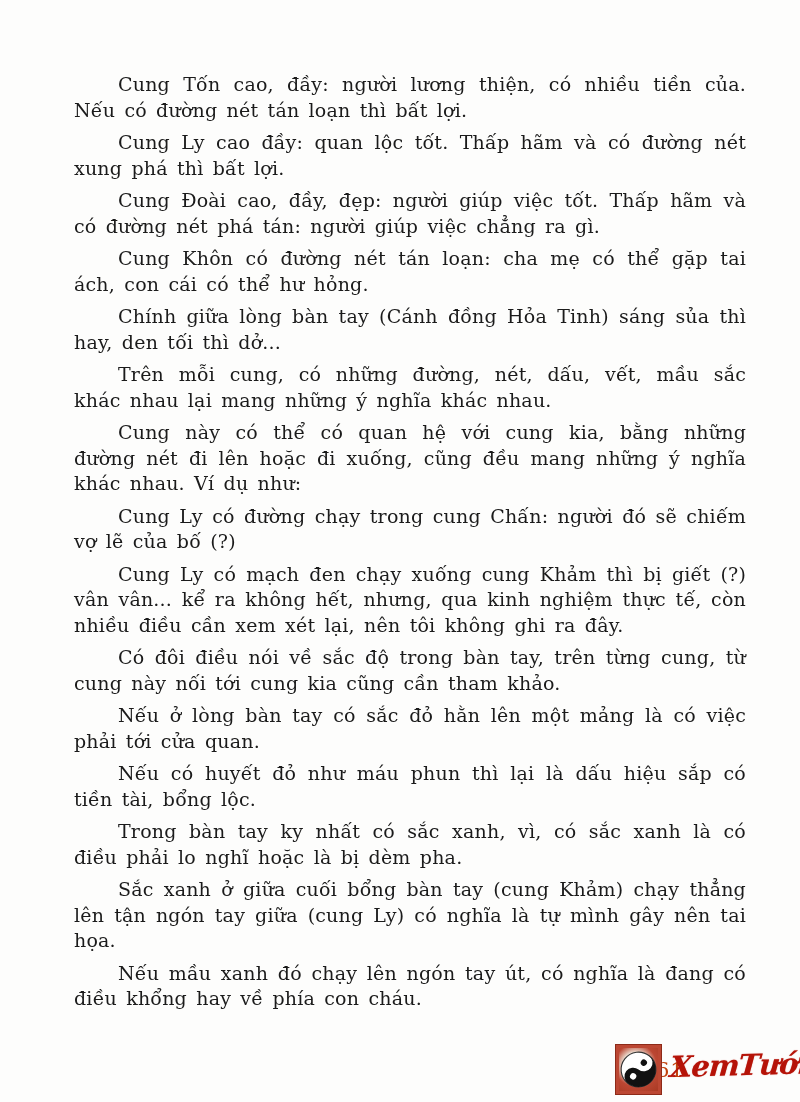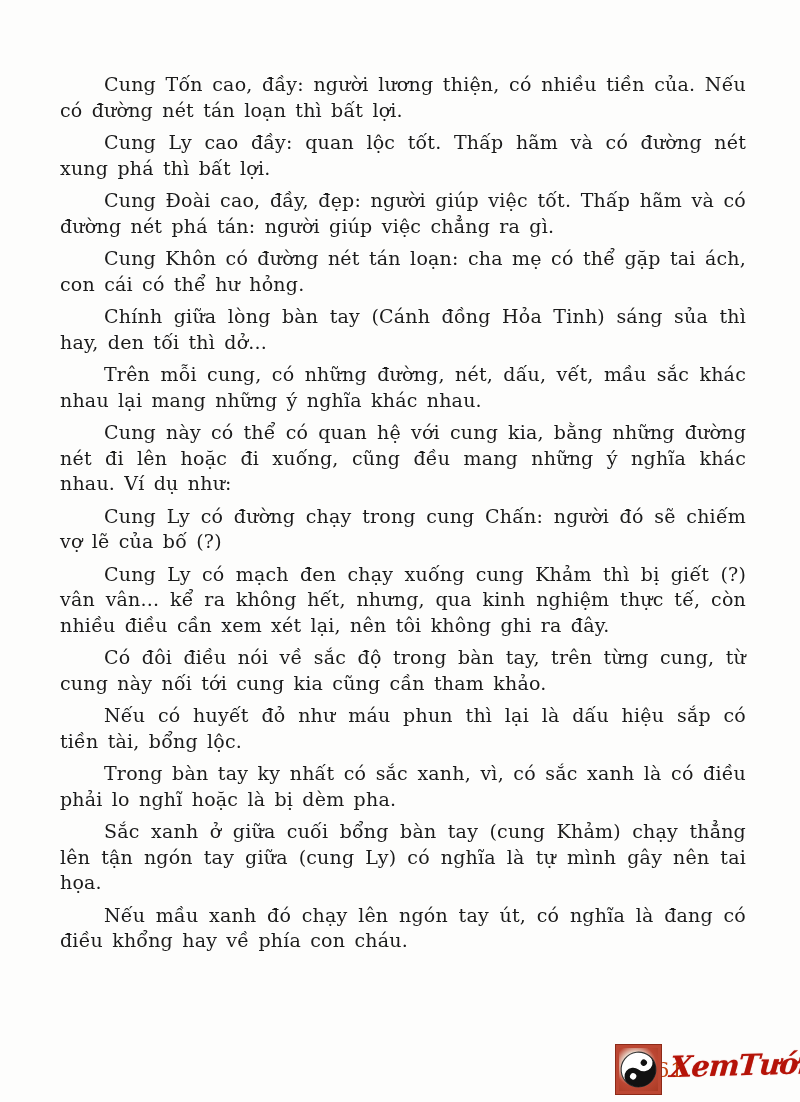--- a/index.html
+++ b/index.html
@@ -13,21 +13,21 @@
   body{
     position:relative;
     width:800px;height:1102px;
     background:var(--paper);
     overflow:hidden;
     font-family:"DejaVu Serif", serif;
     color:var(--ink);
   }
   .page-body{
     position:absolute;
-    top:72px;left:60px;right:54px;
+    top:72px;left:74px;right:54px;
   }
   .page-body p{
     font-size:19px;
     line-height:25.5px;
     text-align:justify;
     text-indent:44px;
     margin:0 0 7px 0;
     word-spacing:3px;
     letter-spacing:.2px;
     color:var(--ink);
@@ -86,20 +86,21 @@
   <p>Cung Tốn cao, đầy: người lương thiện, có nhiều tiền của. Nếu có đường nét tán loạn thì bất lợi.</p>
   <p>Cung Ly cao đầy: quan lộc tốt. Thấp hãm và có đường nét xung phá thì bất lợi.</p>
   <p>Cung Đoài cao, đầy, đẹp: người giúp việc tốt. Thấp hãm và có đường nét phá tán: người giúp việc chẳng ra gì.</p>
   <p>Cung Khôn có đường nét tán loạn: cha mẹ có thể gặp tai ách, con cái có thể hư hỏng.</p>
   <p>Chính giữa lòng bàn tay (Cánh đồng Hỏa Tinh) sáng sủa thì hay, den tối thì dở...</p>
   <p>Trên mỗi cung, có những đường, nét, dấu, vết, mầu sắc khác nhau lại mang những ý nghĩa khác nhau.</p>
   <p>Cung này có thể có quan hệ với cung kia, bằng những đường nét đi lên hoặc đi xuống, cũng đều mang những ý nghĩa khác nhau. Ví dụ như:</p>
   <p>Cung Ly có đường chạy trong cung Chấn: người đó sẽ chiếm vợ lẽ của bố (?)</p>
   <p>Cung Ly có mạch đen chạy xuống cung Khảm thì bị giết (?) vân vân... kể ra không hết, nhưng, qua kinh nghiệm thực tế, còn nhiều điều cần xem xét lại, nên tôi không ghi ra đây.</p>
   <p>Có đôi điều nói về sắc độ trong bàn tay, trên từng cung, từ cung này nối tới cung kia cũng cần tham khảo.</p>
+  <p>Nếu ở lòng bàn tay có sắc đỏ hằn lên một mảng là có việc phải tới cửa quan.</p>
   <p>Nếu có huyết đỏ như máu phun thì lại là dấu hiệu sắp có tiền tài, bổng lộc.</p>
   <p>Trong bàn tay ky nhất có sắc xanh, vì, có sắc xanh là có điều phải lo nghĩ hoặc là bị dèm pha.</p>
   <p>Sắc xanh ở giữa cuối bổng bàn tay (cung Khảm) chạy thẳng lên tận ngón tay giữa (cung Ly) có nghĩa là tự mình gây nên tai họa.</p>
   <p>Nếu mầu xanh đó chạy lên ngón tay út, có nghĩa là đang có điều khổng hay về phía con cháu.</p>
 </main>
 
 <div class="page-footer">
   <span class="page-number">61</span>
   <div class="watermark">
     <span class="yinyang-square">

